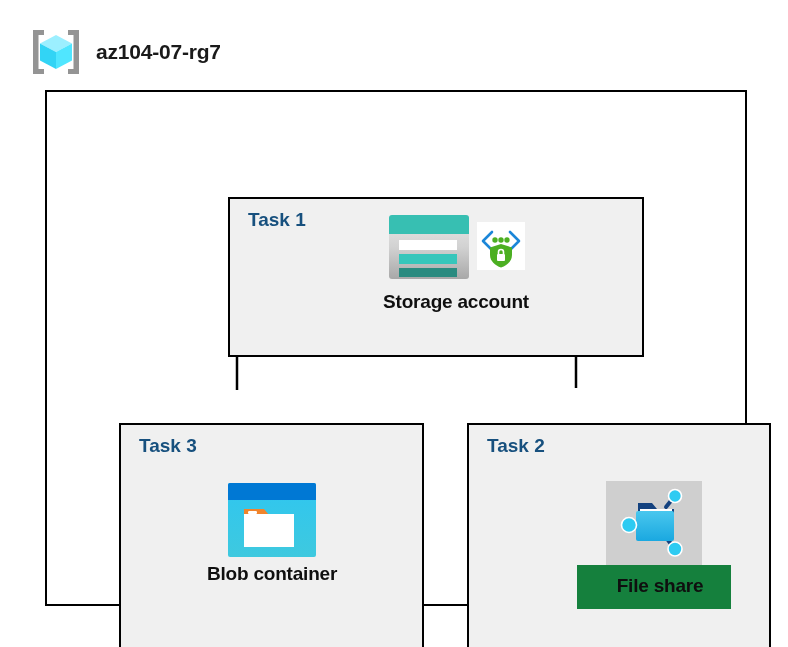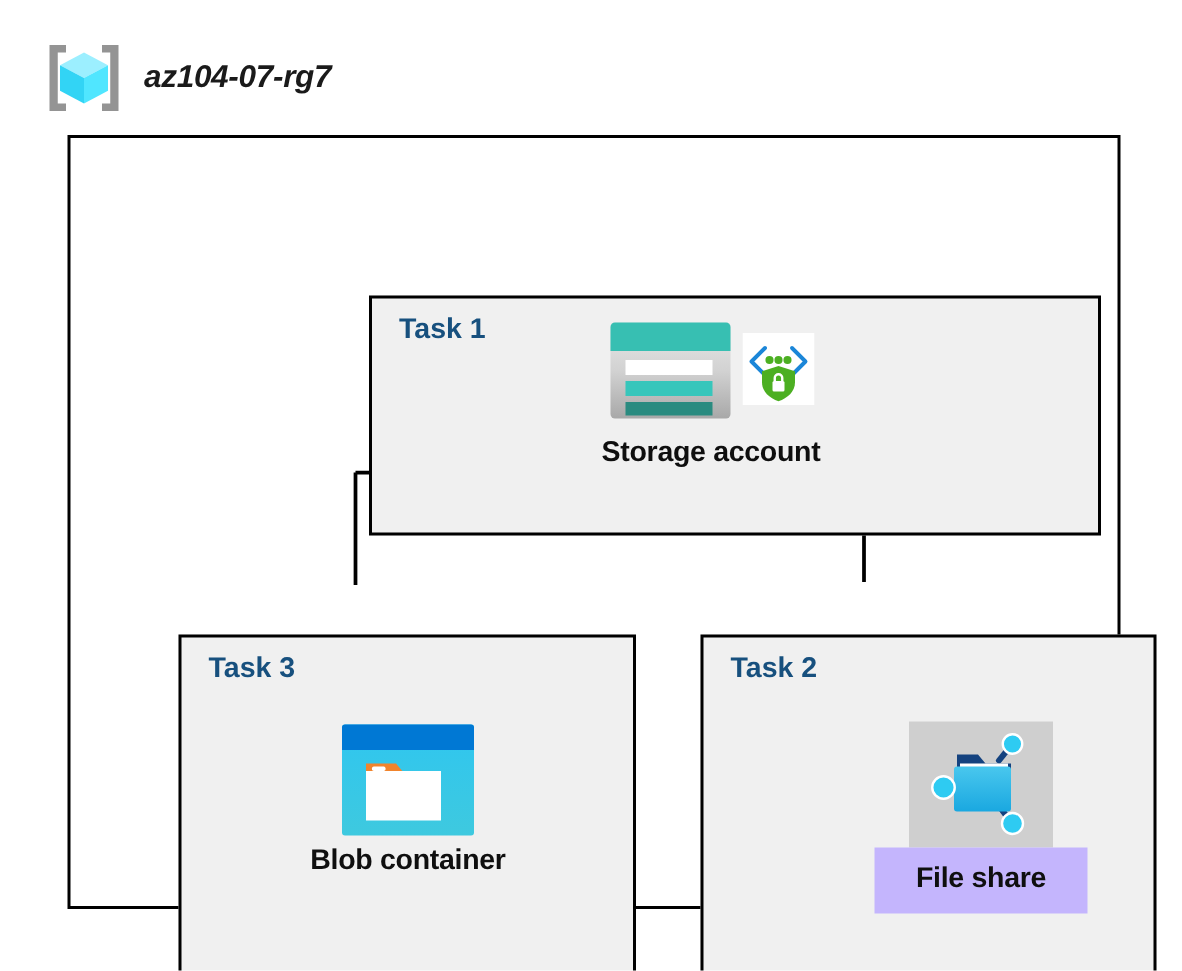--- a/index.html
+++ b/index.html
@@ -24,21 +24,20 @@
     align-items: center;
     gap: 14px;
   }
   #rg-icon { width: 52px; height: 48px; display: block; }
   #rg-title {
     font-size: 21px;
     font-weight: bold;
     color: #1a1a1a;
     letter-spacing: -0.2px;
     white-space: nowrap;
-    font-style: italic;
   }
 
   
   #rg-container {
     position: absolute;
     left: 45px;
     top: 90px;
     width: 702px;
     height: 516px;
     border: 2px solid #000000;
@@ -46,21 +45,21 @@
     box-sizing: border-box;
   }
 
   
   .task-box {
     position: absolute;
     background: #f0f0f0;
     border: 2px solid #000000;
     box-sizing: border-box;
   }
-  #task-1-box { left: 199px; top: 105px; width: 488px; height: 160px; }
+  #task-1-box { left: 181px; top: 105px; width: 416px; height: 160px; }
   #task-2-box { left: 72px;  top: 331px; width: 305px; height: 242px; }
   #task-3-box { left: 420px; top: 331px; width: 304px; height: 242px; }
 
   .task-label {
     position: absolute;
     left: 18px;
     top: 10px;
     font-size: 19px;
     font-weight: bold;
     color: #17507e;
@@ -115,22 +114,22 @@
     width: 190px;
   }
   #file-share-icon-wrap {
     background: #cfcfcf;
     padding: 4px 10px;
     display: flex;
     justify-content: center;
   }
   #file-share-icon { width: 76px; height: 76px; display: block; }
   #file-share-caption-wrap {
-    background: #c4b5fd;
-    padding: 10px 28px 12px 28px;
+    background: #15803d;
+    padding: 10px 28px 12px 40px;
   }
 
   
   #connectors {
     position: absolute;
     left: 0;
     top: 0;
     width: 702px;
     height: 516px;
     pointer-events: none;

